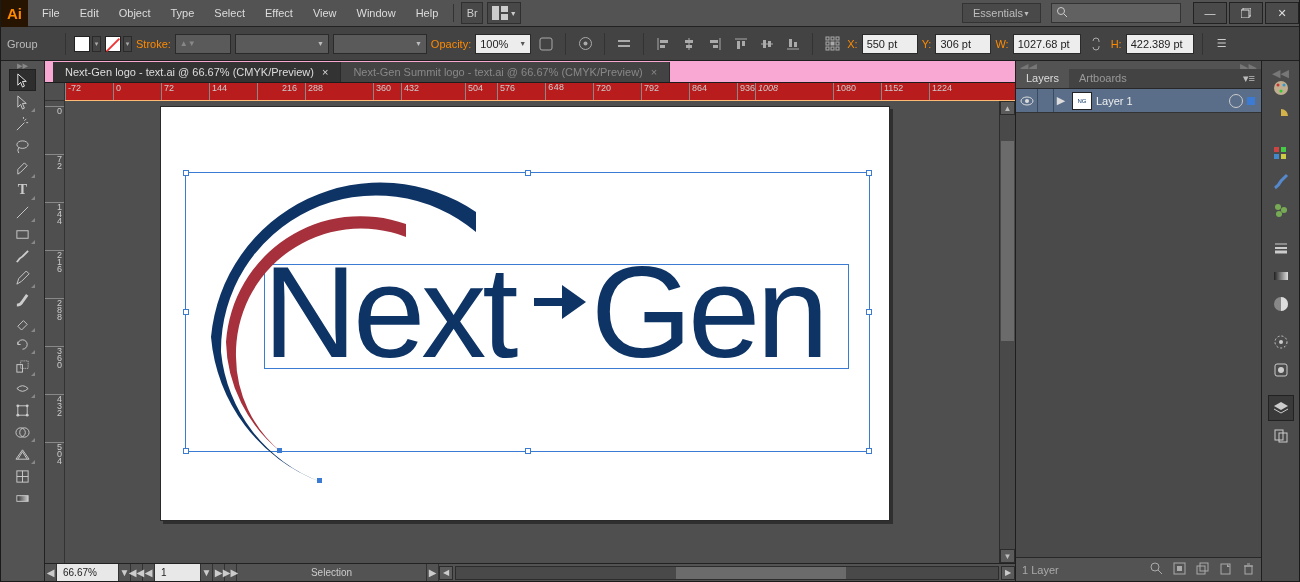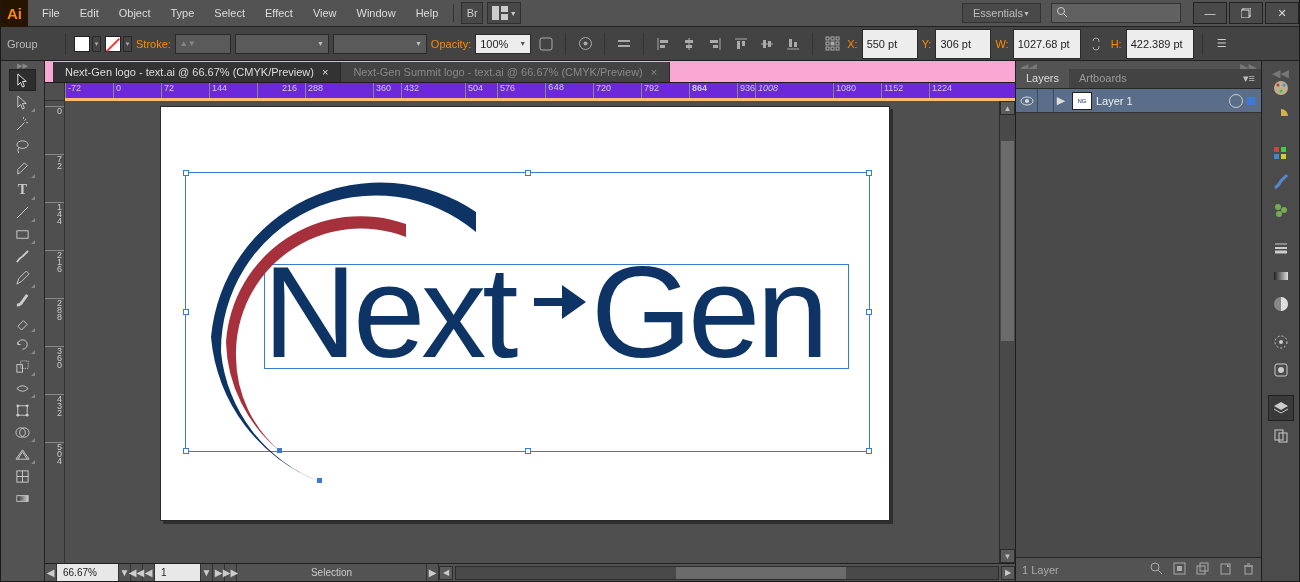--- a/index.html
+++ b/index.html
@@ -33,40 +33,40 @@
   .ctrlbar{height:34px;background:var(--dk4);border-bottom:1px solid #1f1f1f;display:flex;align-items:center;padding:0 6px;gap:4px}
   .ctrlbar .lbl{color:#bbb}
   .ctrlbar .lbl.orange{color:var(--accent)}
   .ctrlbar .box{height:20px;border:1px solid #2a2a2a;background:#5a5a5a;display:flex;align-items:center;padding:0 4px}
   .ctrlbar .fill-pair{display:flex;gap:2px}
   .swatch{width:16px;height:16px;border:1px solid #222;background:#fff;position:relative}
   .swatch.nofill::after{content:"";position:absolute;left:-2px;right:-2px;top:50%;height:2px;background:#e33;transform:rotate(-45deg)}
   .mini-arrow{width:9px;height:16px;background:#444;border:1px solid #2a2a2a;display:flex;align-items:center;justify-content:center;font-size:7px;color:#aaa}
   .ctrlbar .vsep{width:1px;height:22px;background:#333;margin:0 4px}
   .ico{width:22px;height:22px;display:flex;align-items:center;justify-content:center;color:#ccc}
-  .num-field{height:30px;border:1px solid #2a2a2a;background:#ededed;color:#222;display:flex;align-items:center;padding:0 4px;min-width:56px}
+  .num-field{height:20px;border:1px solid #2a2a2a;background:#ededed;color:#222;display:flex;align-items:center;padding:0 4px;min-width:56px}
 
   
   .main{flex:1;display:flex;min-height:0;background:#4f4f4f}
 
   
   .toolbox{width:44px;background:#535353;border-right:1px solid #222;display:flex;flex-direction:column;align-items:center;}
   .toolbox .grip{height:8px;width:100%;display:flex;align-items:center;justify-content:center;color:#888}
   .toolbox .tool{width:27px;height:22px;margin:0;display:flex;align-items:center;justify-content:center;color:#ccc;position:relative}
   .toolbox .tool.sel{border:1px solid #222;background:#2e2e2e}
   .toolbox .tool svg{width:15px;height:15px}
   .tool .fly{position:absolute;right:1px;bottom:1px;width:0;height:0;border-right:4px solid #888;border-top:4px solid transparent}
 
   
   .center{flex:1;display:flex;flex-direction:column;min-width:0}
   .doc-tabs{height:22px;background:#f9a8d4;display:flex;align-items:flex-end;padding-left:8px;border-bottom:1px solid #1c1c1c}
   .doc-tab{padding:4px 12px;background:#434343;color:#888;border-right:1px solid #2a2a2a;display:flex;align-items:center;gap:8px;}
   .doc-tab.active{background:#333;color:#ddd}
   .rulers-and-canvas{flex:1;position:relative;background:#4f4f4f;overflow:hidden}
-  .ruler-h{position:absolute;left:20px;right:0;top:0;height:18px;background:#6d28d9;border-bottom:3px solid #fdba74;overflow:hidden}
+  .ruler-h{position:absolute;left:20px;right:0;top:0;height:18px;background:#b91c1c;border-bottom:1px solid #fdba74;overflow:hidden}
   .ruler-h .tick-strip{position:relative;height:100%;}
   .ruler-h .tick{position:absolute;top:0;height:100%;border-left:1px solid #888;padding-left:2px;color:#ccc;font-size:9px}
   .ruler-v{position:absolute;left:0;top:18px;bottom:0;width:20px;background:#4f4f4f;border-right:1px solid #333}
   .ruler-v .tick{position:absolute;left:0;width:100%;border-top:1px solid #888;padding-top:1px;color:#ccc;font-size:9px;line-height:7px;word-break:break-all;text-align:right;padding-right:2px}
   .ruler-corner{position:absolute;left:0;top:0;width:20px;height:18px;background:#4f4f4f;border-right:1px solid #333;border-bottom:1px solid #333}
 
   .viewport{position:absolute;left:20px;right:0;top:18px;bottom:0;background:#4f4f4f}
   .artboard{position:absolute;left:95px;top:5px;width:730px;height:415px;background:#fff;box-shadow:3px 3px 0 rgba(0,0,0,.4);border:1px solid #2a2a2a}
   .sel-box{position:absolute;border:1px solid #3b7bd4}
   .sel-box .inner{position:absolute;border:1px solid #3b7bd4}
@@ -444,21 +444,21 @@
             <div class="tick" style="left: 144px;">144</div>
             <div class="tick" style="left: 192px; padding-left: 24px;">216</div>
             <div class="tick" style="left: 240px;">288</div>
             <div class="tick" style="left: 288px; margin-left: 20px;">360</div>
             <div class="tick" style="left: 336px;">432</div>
             <div class="tick" style="left: 400px;">504</div>
             <div class="tick" style="left: 432px;">576</div>
             <div class="tick" style="left: 480px; font-family: Liberation Mono, monospace;">648</div>
             <div class="tick" style="left: 528px;">720</div>
             <div class="tick" style="left: 576px;">792</div>
-            <div class="tick" style="left: 624px; font-weight: bold;">864</div>
+            <div class="tick" style="left: 624px;">864</div>
             <div class="tick" style="left: 672px;">936</div>
             <div class="tick" style="left: 690px; font-style: italic;">1008</div>
             <div class="tick" style="left: 768px;">1080</div>
             <div class="tick" style="left: 816px;">1152</div>
             <div class="tick" style="left: 864px;">1224</div>
           </div>
       </div>
       <div class="ruler-v" id="vr">
           <div class="tick" style="top: 5px;">0</div>
           <div class="tick" style="top: 53px;">7<br>2</div>

